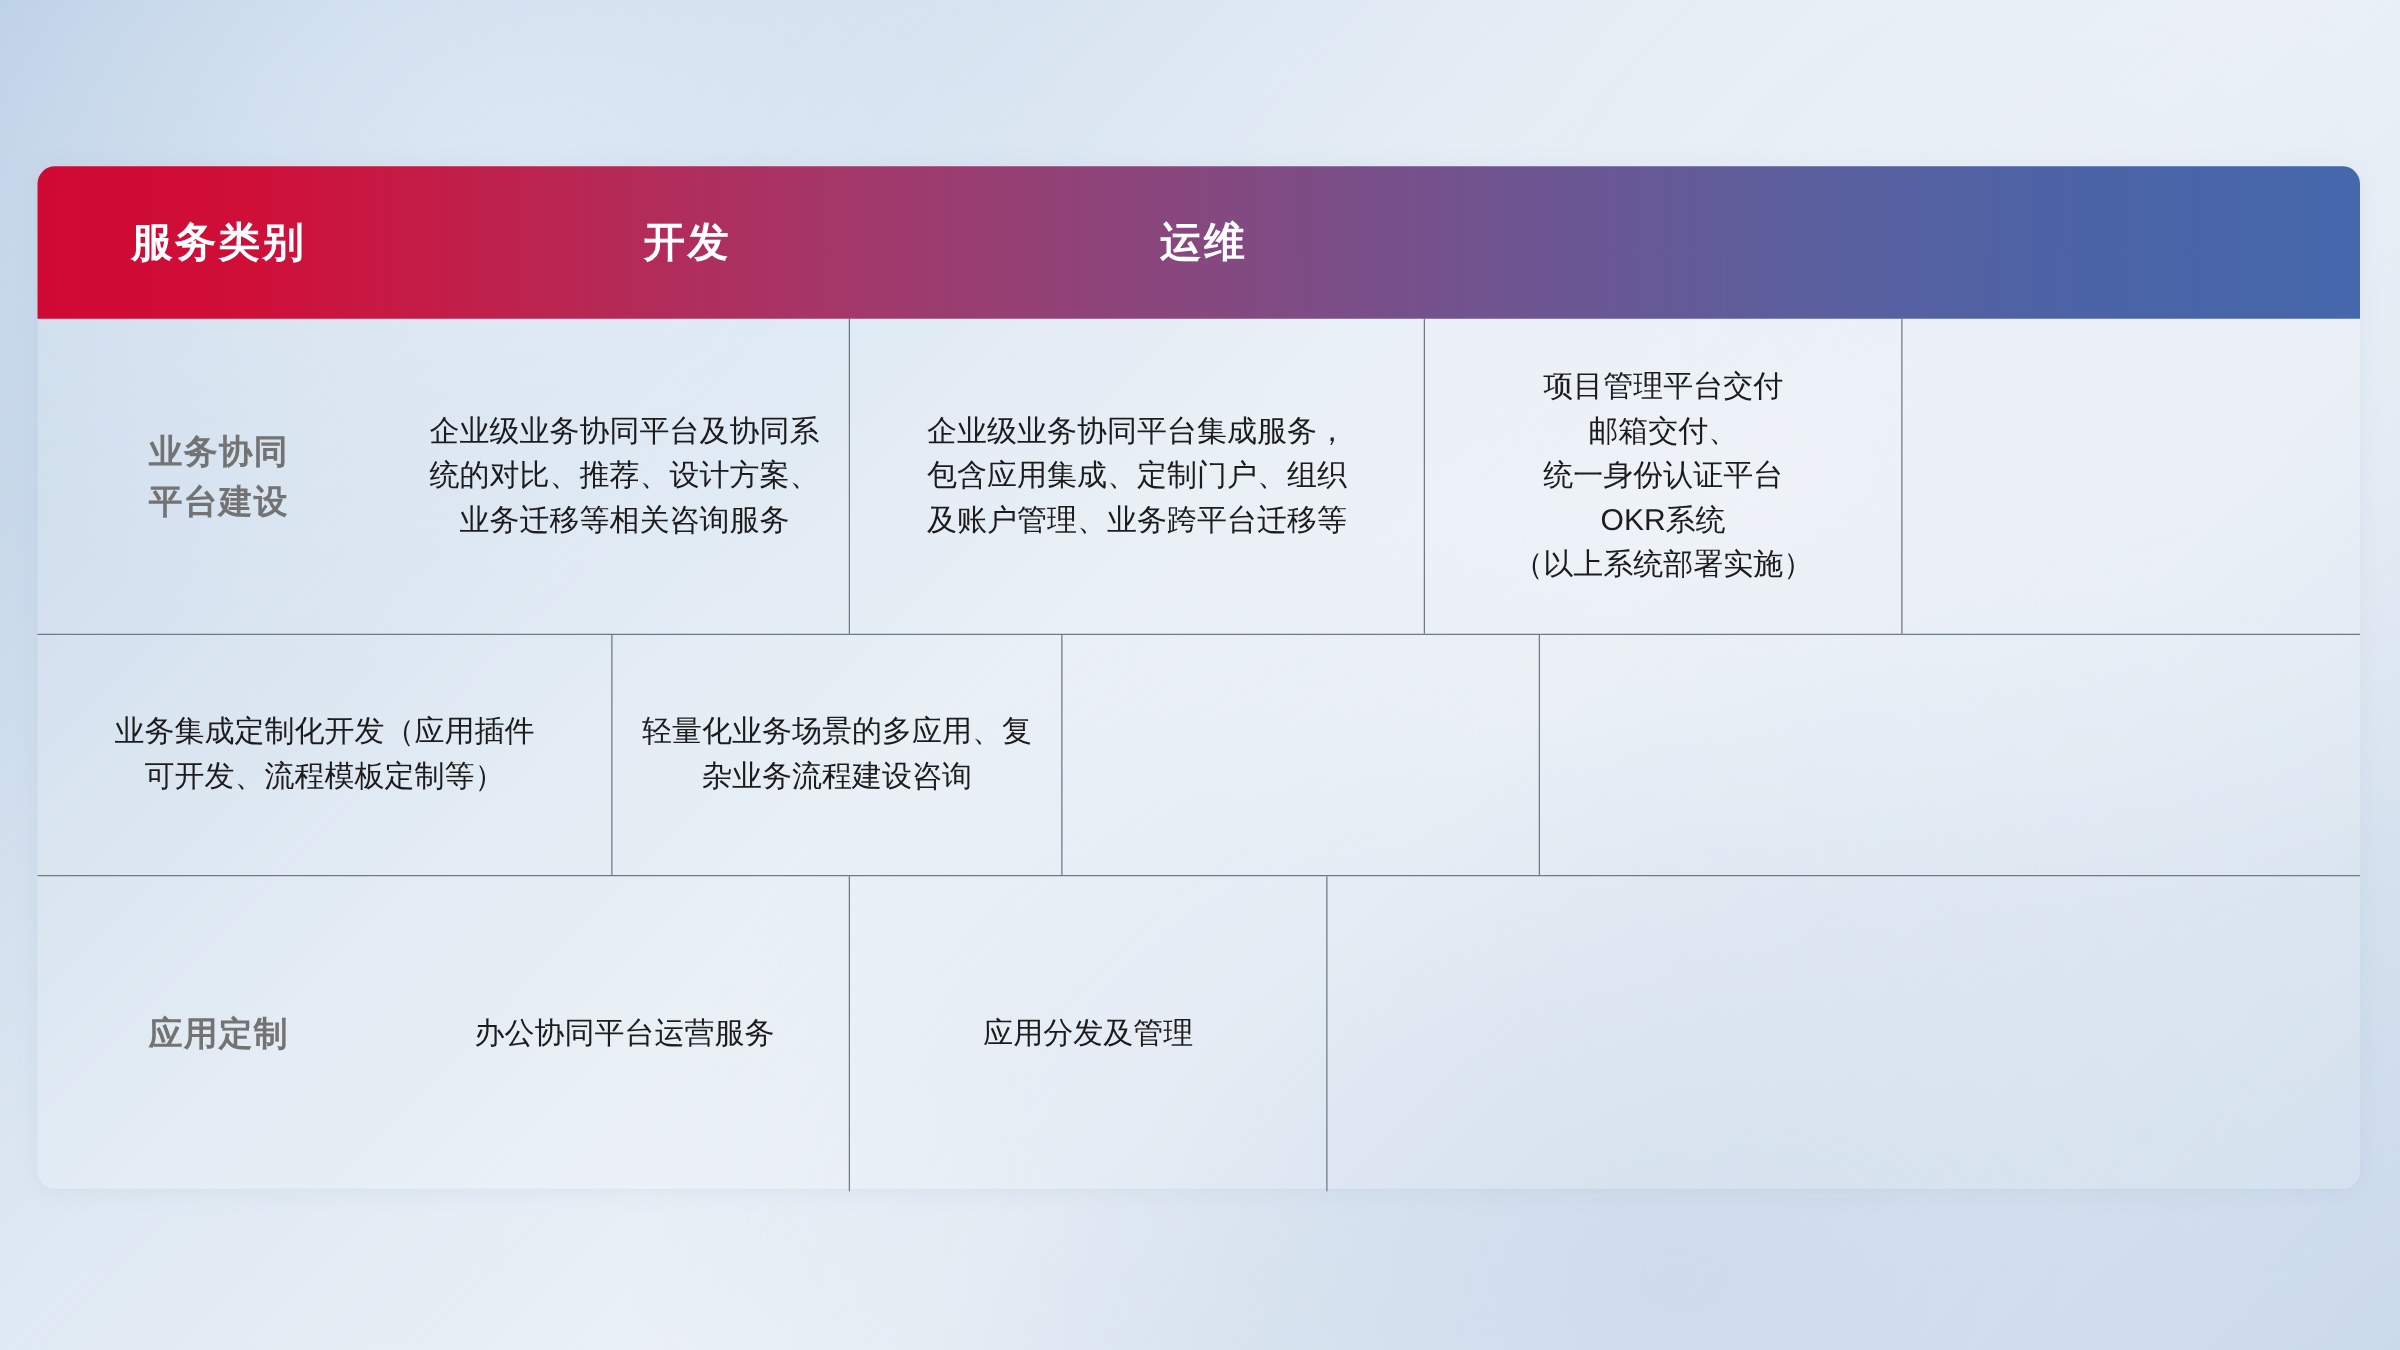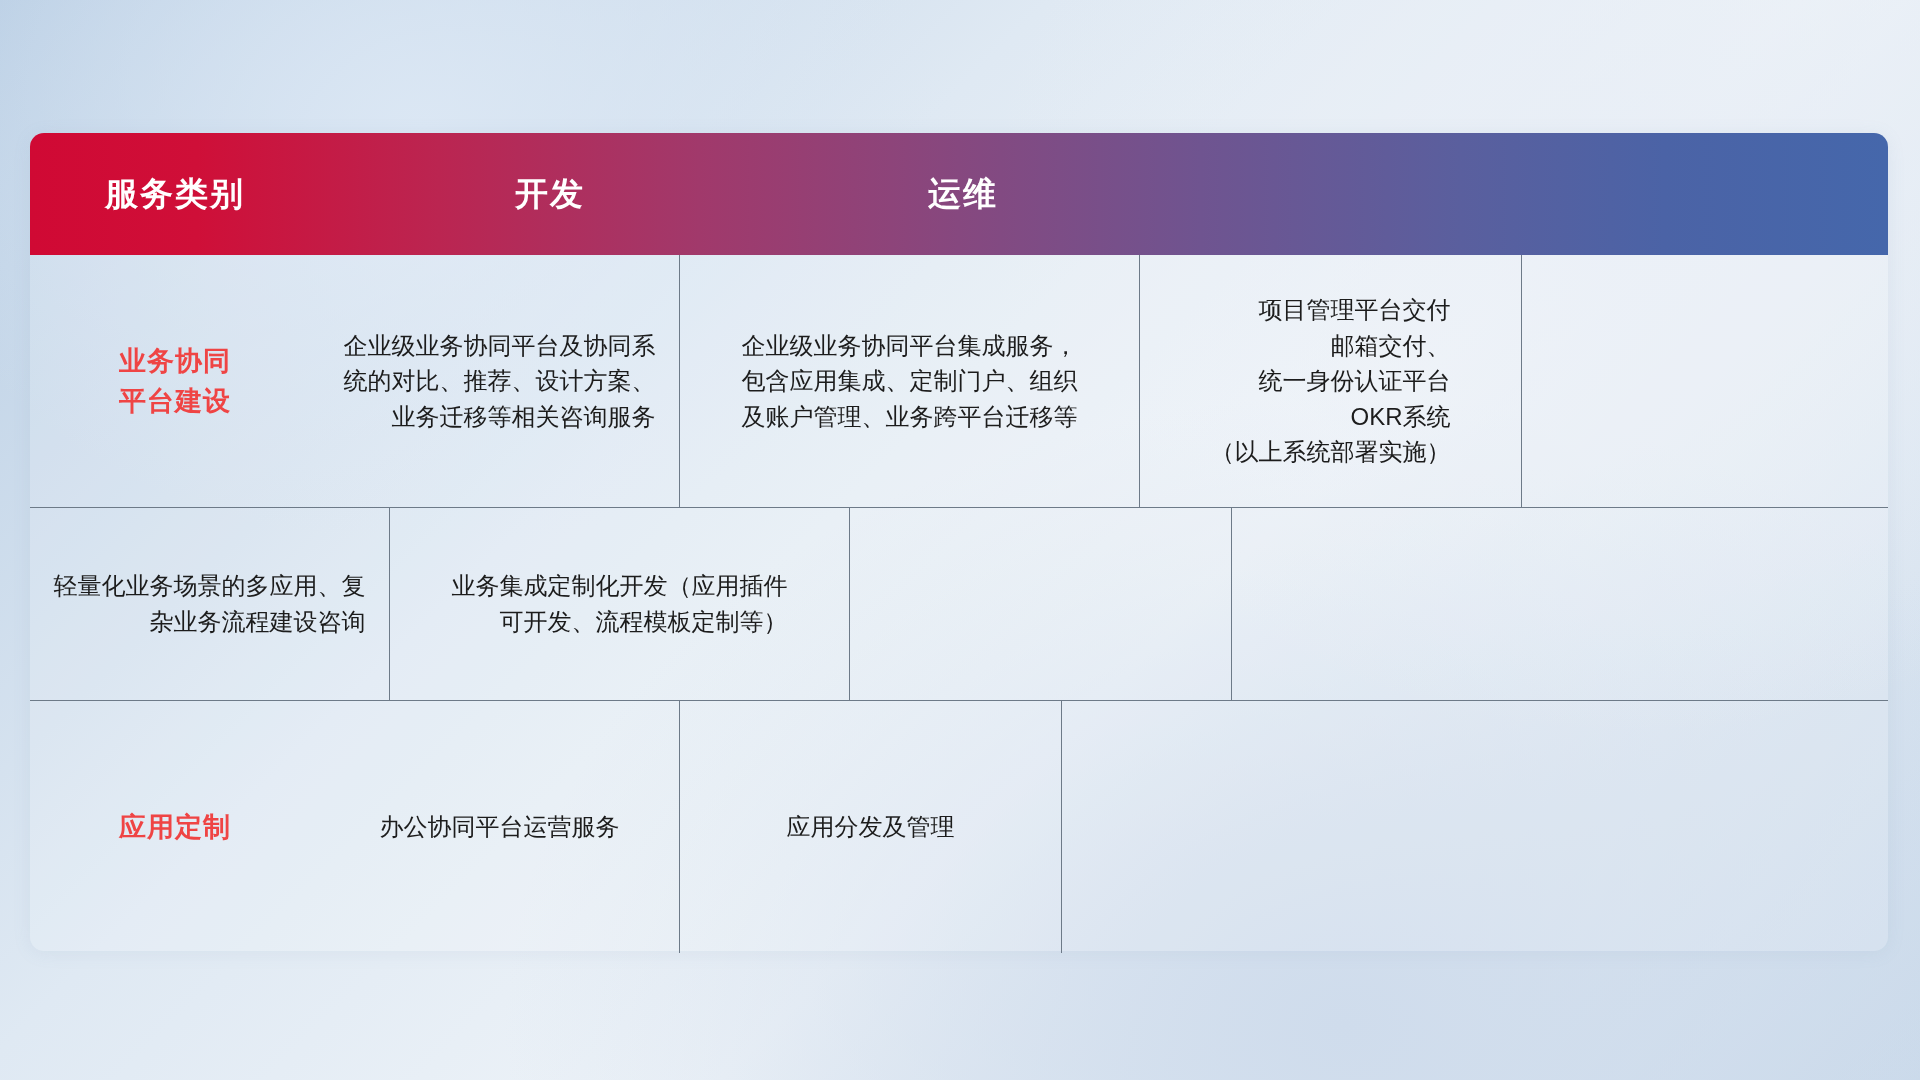--- a/index.html
+++ b/index.html
@@ -68,31 +68,31 @@
     display: flex;
     border-bottom: 1.5px solid #6d7a88;
   }
   .tr:last-child { border-bottom: none; }
 
   .td {
     box-sizing: border-box;
     display: flex;
     align-items: center;
     justify-content: center;
-    text-align: right;
+    text-align: center;
     padding: 10px 14px;
     font-size: 24px;
     line-height: 1.48;
     color: #1c1c1c;
     border-right: 1.5px solid #6d7a88;
     white-space: pre-line;
   }
   .td.last { border-right: none; }
   .td.cat {
-    color: #ef4444;
+    color: #737373;
     font-weight: bold;
     font-size: 27px;
     letter-spacing: 1px;
     line-height: 1.5;
     border-right: none;
   }
 
   
   .c0 { width: 290px; }
   .c1 { width: 360px; }
@@ -128,24 +128,24 @@
 包含应用集成、定制门户、组织
 及账户管理、业务跨平台迁移等</div>
         <div class="td c3">项目管理平台交付
 邮箱交付、
 统一身份认证平台
 OKR系统
 （以上系统部署实施）</div>
       </div>
 
       <div class="tr r1">
+        <div class="td c2">业务集成定制化开发（应用插件
+可开发、流程模板定制等）</div>
         <div class="td c1">轻量化业务场景的多应用、复
 杂业务流程建设咨询</div>
-        <div class="td c2">业务集成定制化开发（应用插件
-可开发、流程模板定制等）</div>
         <div class="td c3"></div>
         <div class="td c4 last"></div>
       </div>
 
       <div class="tr r2">
         <div class="td cat c0">应用定制</div>
         <div class="td c1">办公协同平台运营服务</div>
         <div class="td c3">应用分发及管理</div>
         <div class="td c4 last"></div>
       </div>

